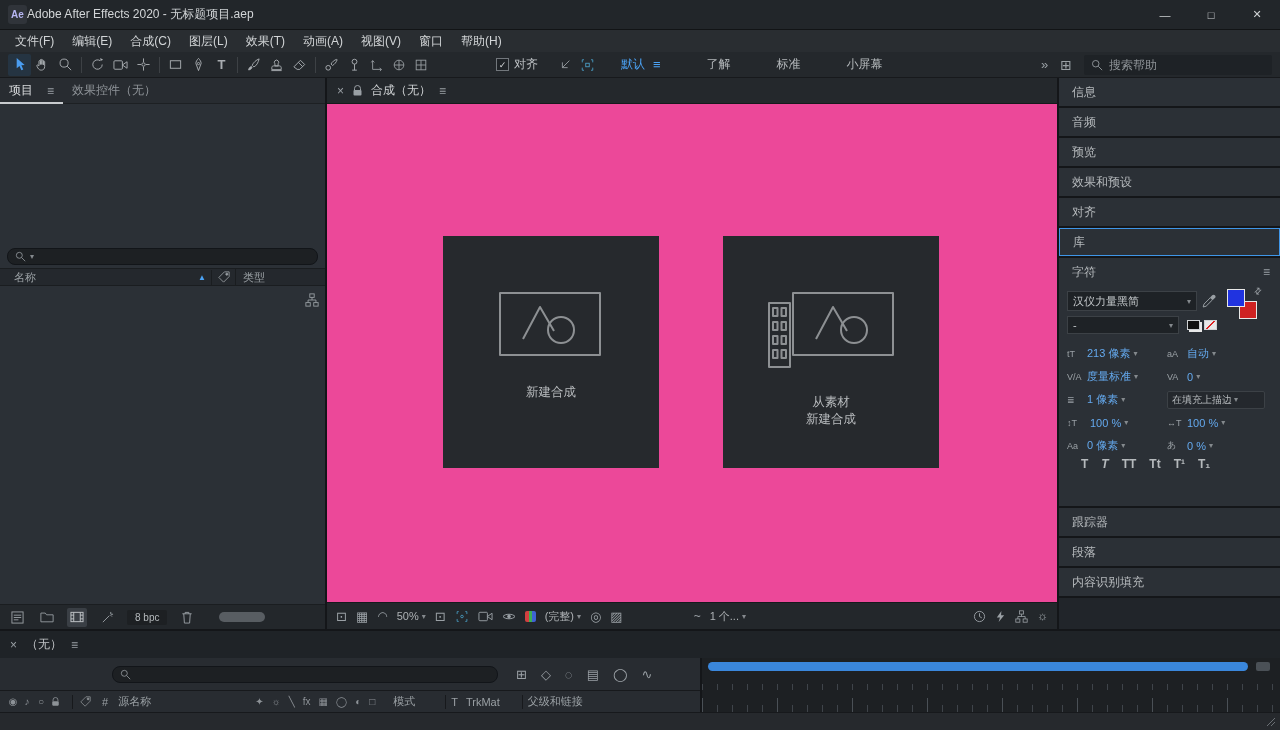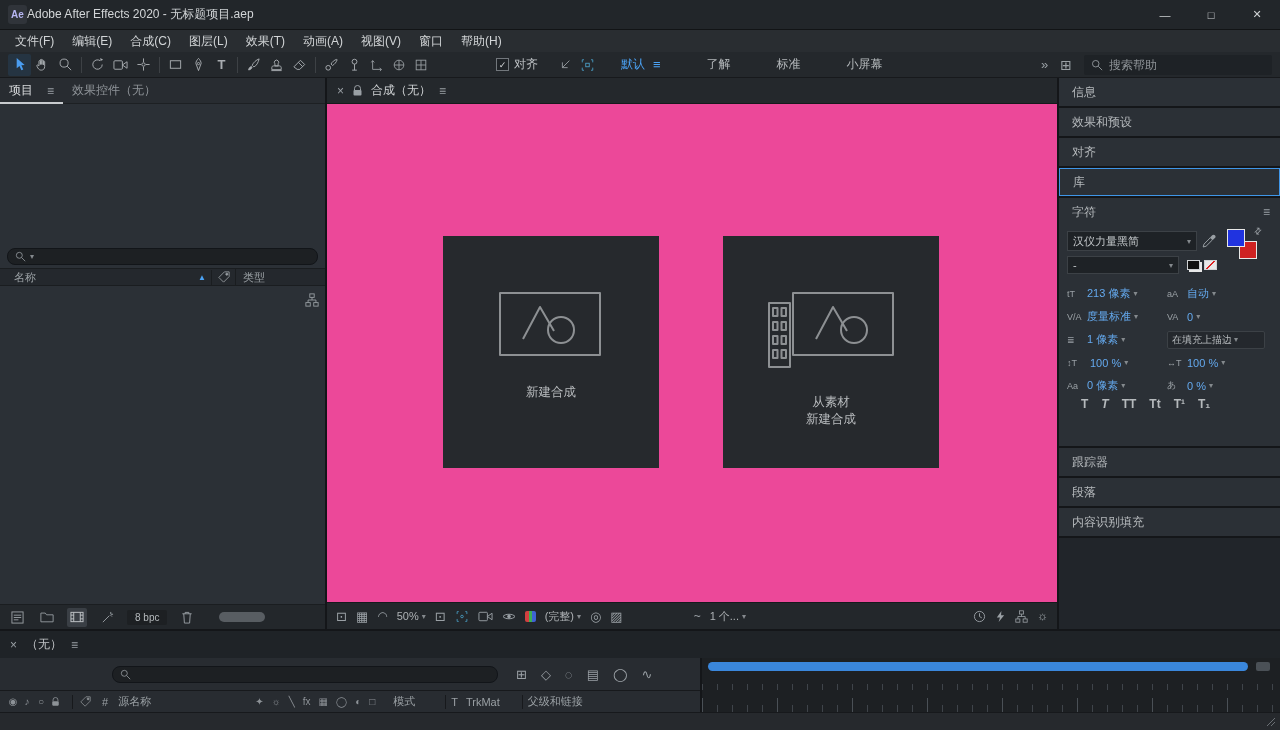--- a/index.html
+++ b/index.html
@@ -480,20 +480,26 @@
     </span>
     <span class="ico">☼</span>
   </div>
 </div>
 
 <div class="panel-right">
   <div class="rp-row">
       <span>信息</span>
     </div>
   <div class="rp-row">
+      <span>音频</span>
+    </div>
+  <div class="rp-row">
+      <span>预览</span>
+    </div>
+  <div class="rp-row">
       <span>效果和预设</span>
     </div>
   <div class="rp-row">
       <span>对齐</span>
     </div>
   <div class="rp-row lib">
       <span>库</span>
     </div>
 
   <div class="rp-char">

